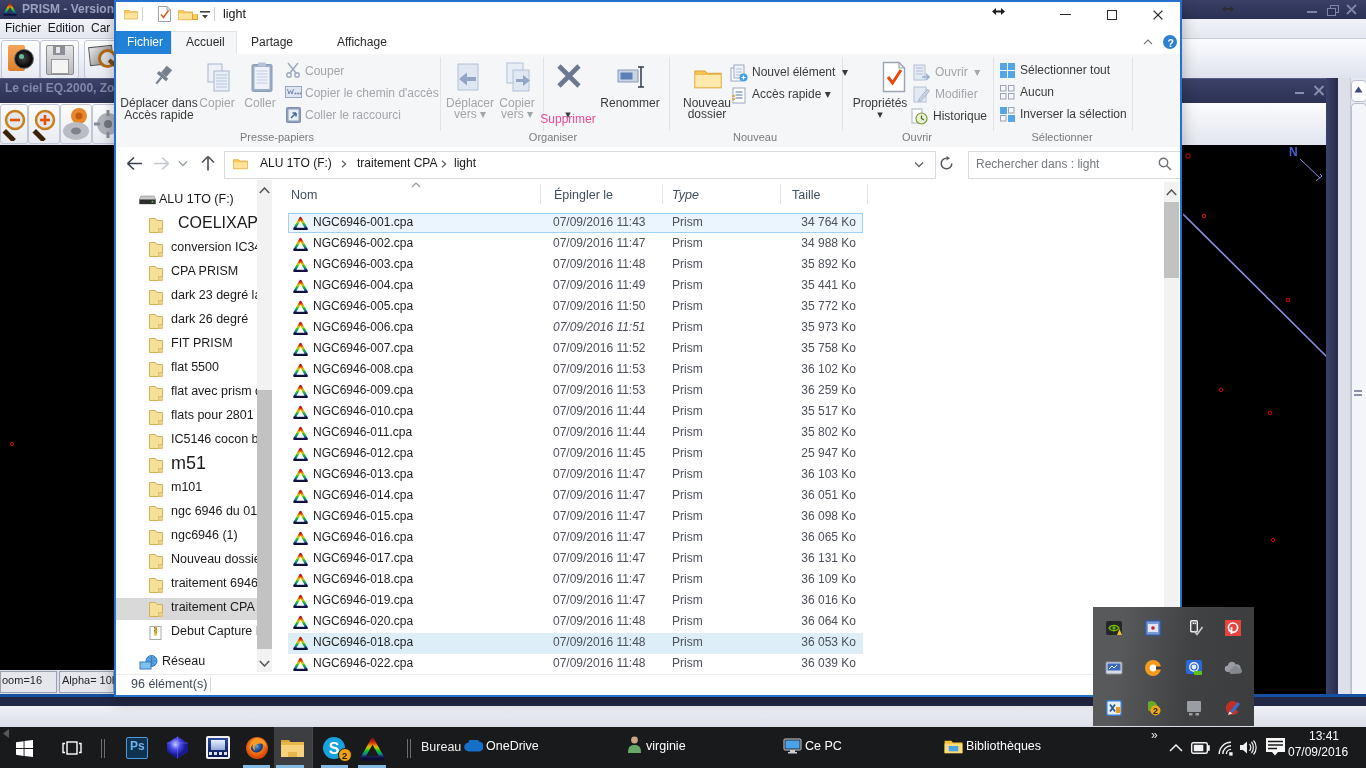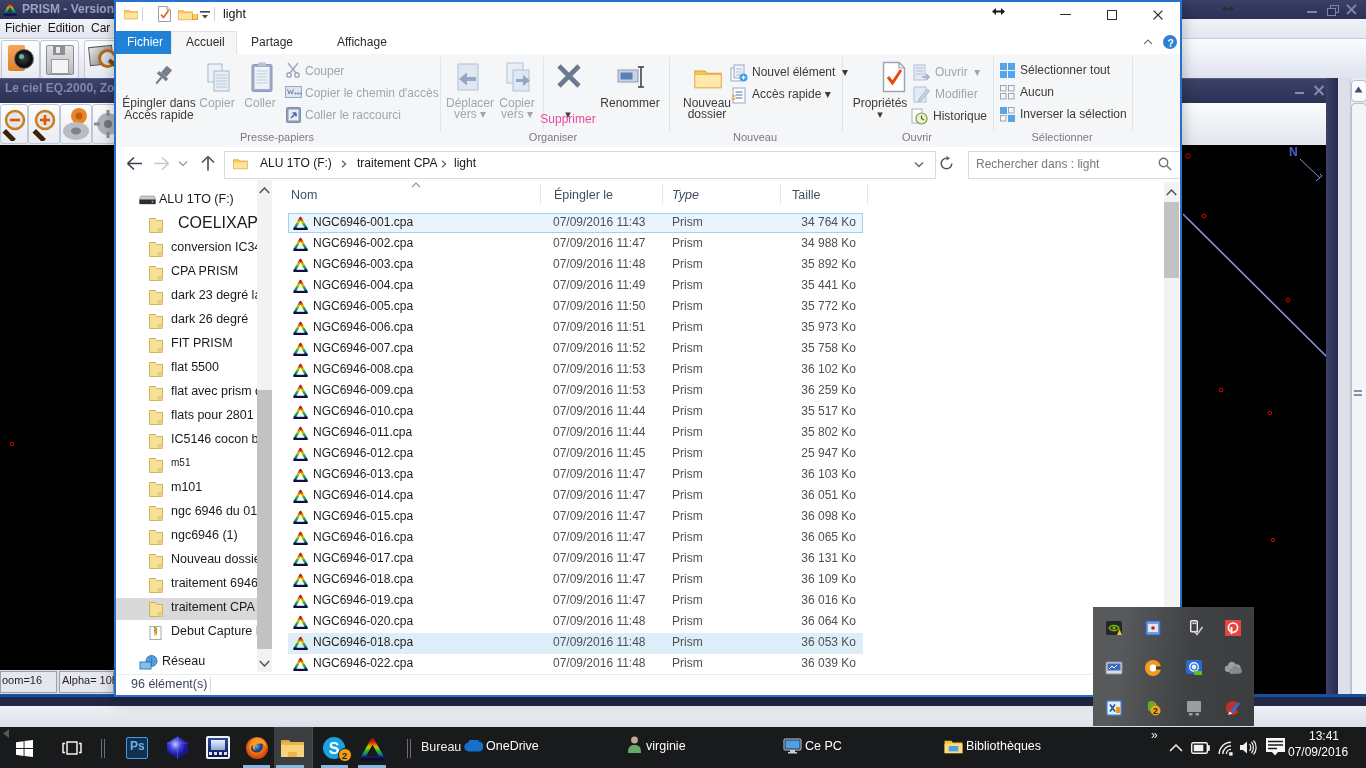--- a/index.html
+++ b/index.html
@@ -205,21 +205,21 @@
         <span style="position:absolute;transform:translateX(-50%);">Sélectionner</span>
       </div>
 <svg class="a" style="left:36px;top:64px" width="24" height="26" viewBox="0 0 24 26">
 <g transform="rotate(40 12 12)" fill="#75808c">
  <rect x="9" y="1" width="7" height="9"></rect>
           <rect x="6.5" y="10" width="12" height="3.5"></rect>
  <rect x="11.4" y="13.5" width="2.2" height="8"></rect>
         </g>
       </svg>
 <div class="t" style="left:45px;top:97px;width:0;">
-        <span style="position:absolute;transform:translateX(-50%);font-size:12px;color:#3b3b3b;">Épingler dans</span>
+        <span style="position:absolute;transform:translateX(-50%);font-size:12px;color:#3b3b3b;">Déplacer dans</span>
       </div>
 <div class="t" style="left:45px;top:109px;width:0;">
         <span style="position:absolute;transform:translateX(-50%);font-size:12px;color:#3b3b3b;">Accès rapide</span>
       </div>
 <svg class="a" style="left:92px;top:63px" width="26" height="30" viewBox="0 0 26 30">
 <rect x="2" y="1" width="14" height="18" fill="#eef2f8" stroke="#a8b6cc"></rect>
 <rect x="8" y="8" width="15" height="20" fill="#e8eef6" stroke="#a8b6cc"></rect>
 <g stroke="#b9c6da" stroke-width="1">
           <line x1="10" y1="12" x2="21" y2="12"></line>
           <line x1="10" y1="15" x2="21" y2="15"></line>
@@ -518,21 +518,21 @@
           <path d="M0.5 15.5 L0.5 1.5 L6.5 1.5 L8 3.5 L13.5 3.5 L13.5 15.5 Z" fill="#f5e098" stroke="#d2b258" stroke-width="1"></path>
           <path d="M9.5 15.5 L9.5 11.5 L13.5 11.5" fill="none" stroke="#d2b258" stroke-width="1"></path>
           <path d="M9.5 11.5 L13.5 11.5 L13.5 15.5 L9.5 15.5 Z" fill="#ecd088"></path>
         </svg>
 <div class="t" style="left:55px;top:253px;font-size:12.5px;color:#1a1a1a;">IC5146 cocon br</div>
 <svg class="a" style="left:33px;top:277px" width="14" height="16" viewBox="0 0 14 16">
           <path d="M0.5 15.5 L0.5 1.5 L6.5 1.5 L8 3.5 L13.5 3.5 L13.5 15.5 Z" fill="#f5e098" stroke="#d2b258" stroke-width="1"></path>
           <path d="M9.5 15.5 L9.5 11.5 L13.5 11.5" fill="none" stroke="#d2b258" stroke-width="1"></path>
           <path d="M9.5 11.5 L13.5 11.5 L13.5 15.5 L9.5 15.5 Z" fill="#ecd088"></path>
         </svg>
-<div class="t" style="left:55px;top:277px;font-size:10px;color:#1a1a1a;">m51</div>
+<div class="t" style="left:55px;top:277px;font-size:18px;color:#1a1a1a;">m51</div>
 <svg class="a" style="left:33px;top:301px" width="14" height="16" viewBox="0 0 14 16">
           <path d="M0.5 15.5 L0.5 1.5 L6.5 1.5 L8 3.5 L13.5 3.5 L13.5 15.5 Z" fill="#f5e098" stroke="#d2b258" stroke-width="1"></path>
           <path d="M9.5 15.5 L9.5 11.5 L13.5 11.5" fill="none" stroke="#d2b258" stroke-width="1"></path>
           <path d="M9.5 11.5 L13.5 11.5 L13.5 15.5 L9.5 15.5 Z" fill="#ecd088"></path>
         </svg>
 <div class="t" style="left:55px;top:301px;font-size:12.5px;color:#1a1a1a;">m101</div>
 <svg class="a" style="left:33px;top:325px" width="14" height="16" viewBox="0 0 14 16">
           <path d="M0.5 15.5 L0.5 1.5 L6.5 1.5 L8 3.5 L13.5 3.5 L13.5 15.5 Z" fill="#f5e098" stroke="#d2b258" stroke-width="1"></path>
           <path d="M9.5 15.5 L9.5 11.5 L13.5 11.5" fill="none" stroke="#d2b258" stroke-width="1"></path>
           <path d="M9.5 11.5 L13.5 11.5 L13.5 15.5 L9.5 15.5 Z" fill="#ecd088"></path>
@@ -714,21 +714,21 @@
             <stop offset="0.52" stop-color="#3cc414"></stop>
             <stop offset="0.64" stop-color="#0aaa52"></stop>
             <stop offset="0.76" stop-color="#0e8a8c"></stop>
             <stop offset="0.88" stop-color="#1c2a6a"></stop>
             <stop offset="1" stop-color="#0c0c34"></stop>
           </linearGradient>
         </defs>
         <path d="M7 1.4 L12.7 11.5 L1.3 11.5 Z" fill="none" stroke="url(#tgr5)" stroke-width="2.3" stroke-linejoin="round"></path>
       </svg>
 <div class="t" style="left:199px;top:321px;font-size:12px;color:#1e1e1e;">NGC6946-006.cpa</div>
-<div class="t" style="left:439px;top:321px;font-size:12px;color:#4c5058;">07/09/2016 11:51</div>
+<div class="t" style="left:439px;top:321px;font-size:12px;color:#4c5058;font-style:italic;">07/09/2016 11:51</div>
 <div class="t" style="left:558px;top:321px;font-size:12px;color:#4c5058;">Prism</div>
 <div class="t" style="left:642px;top:321px;width:100px;text-align:right;font-size:12px;color:#4c5058;">35 973 Ko</div>
 <svg class="a" style="left:179px;top:342px" width="15" height="15" viewBox="0 0 14 13">
         <defs>
           <linearGradient id="tgr6" x1="0" y1="0" x2="0" y2="1">
             <stop offset="0" stop-color="#aa1414"></stop>
             <stop offset="0.16" stop-color="#d84400"></stop>
             <stop offset="0.3" stop-color="#e8a000"></stop>
             <stop offset="0.42" stop-color="#b0cc00"></stop>
             <stop offset="0.52" stop-color="#3cc414"></stop>

